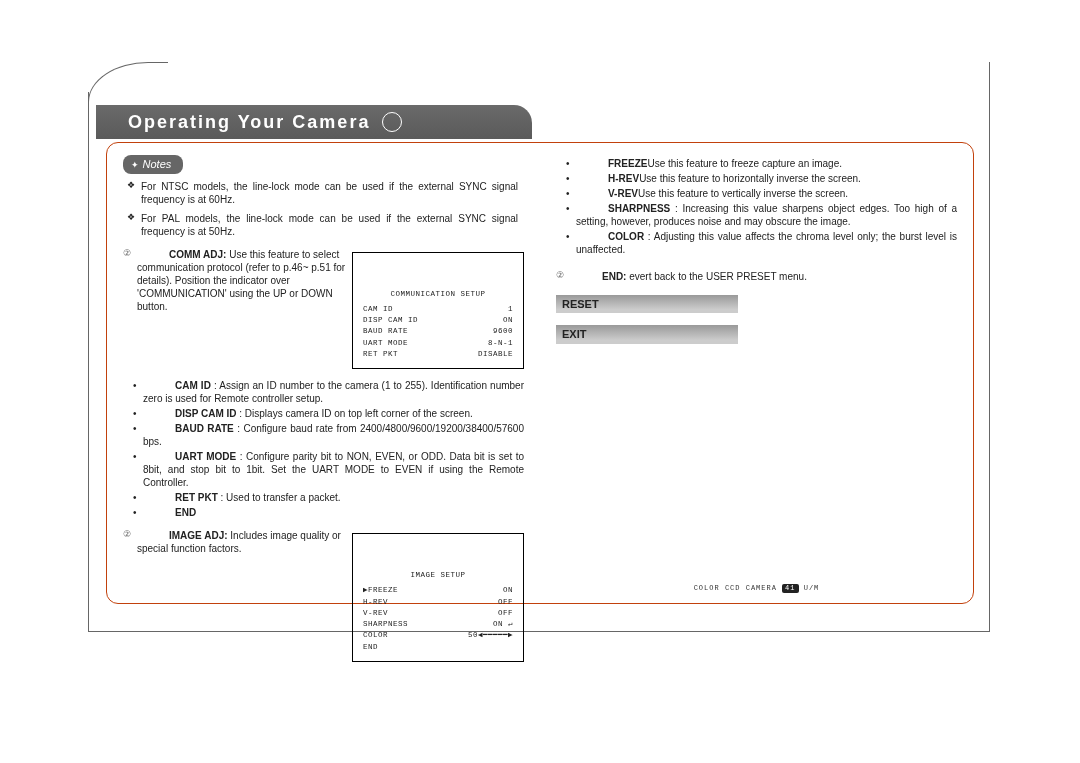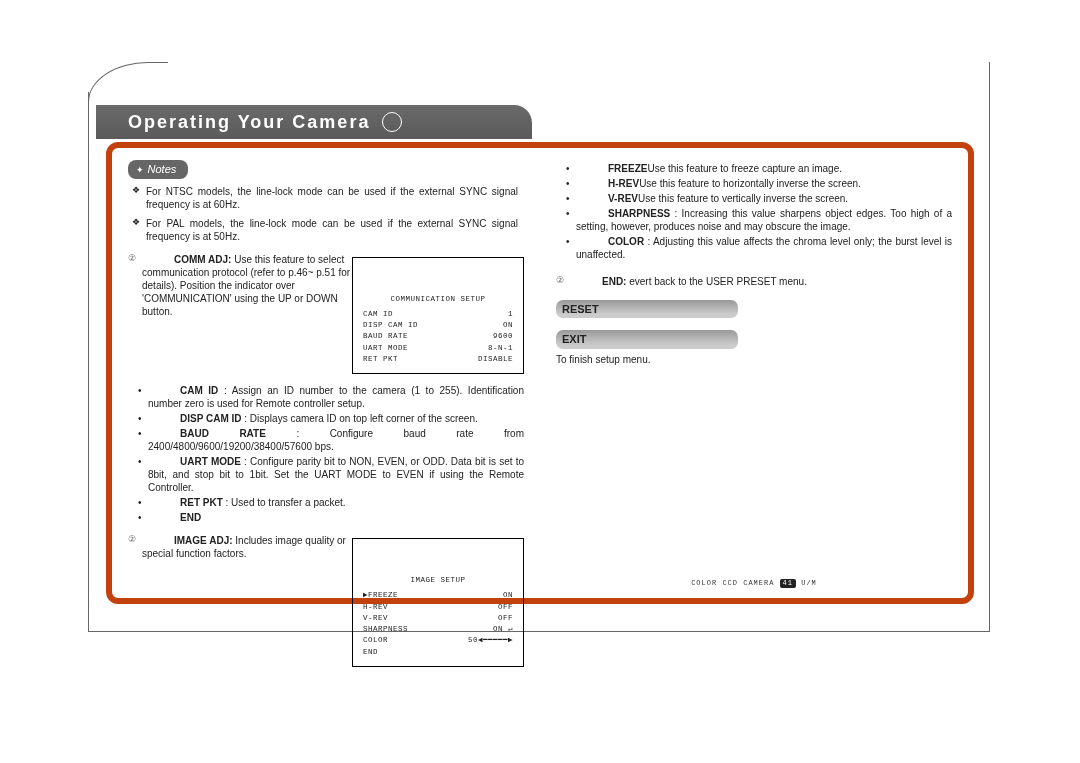--- a/index.html
+++ b/index.html
@@ -68,21 +68,21 @@
     border-radius: 50%;
     margin-left: 12px;
     box-sizing: border-box;
   }
   .inner-frame {
     position: absolute;
     left: 106px;
     top: 142px;
     width: 868px;
     height: 462px;
-    border: 6px solid #c2410c;
+    border: 1px solid #c2410c;
     border-radius: 12px;
     box-sizing: border-box;
     display: flex;
   }
   .col {
     flex: 1;
     padding: 12px 16px 0 16px;
     font-size: 10px;
     line-height: 1.3;
     color: #222;
@@ -152,21 +152,20 @@
   .screen-box .title { text-align: center; font-size: 7.5px; margin-bottom: 4px; margin-top: 28px; }
   .screen-row { display: flex; justify-content: space-between; }
   .gray-header {
     background: linear-gradient(#999, #ccc 80%);
     color: #222;
     font-weight: bold;
     font-size: 11px;
     padding: 2px 6px;
     margin-top: 12px;
     width: 170px;
-    border-radius: 7px;
   }
   .footer {
     position: absolute;
     bottom: 10px;
     left: 0;
     right: 0;
     text-align: center;
     font-family: "Courier New", monospace;
     font-size: 7px;
     letter-spacing: 1px;
@@ -337,21 +336,20 @@
       <div class="icon">②</div>
       <div class="body">
         <span class="b">END:</span>
         <span>evert back to the USER PRESET menu.</span>
       </div>
     </div>
 
     <div class="gray-header">RESET</div>
 
     <div class="gray-header">EXIT</div>
-    <div style="margin-top:4px">To finish setup menu.</div>
 
     <div class="footer">
       <span>COLOR CCD CAMERA</span>
       <span class="pgnum">41</span>
       <span>U/M</span>
     </div>
   </div>
 
 </div>
 

